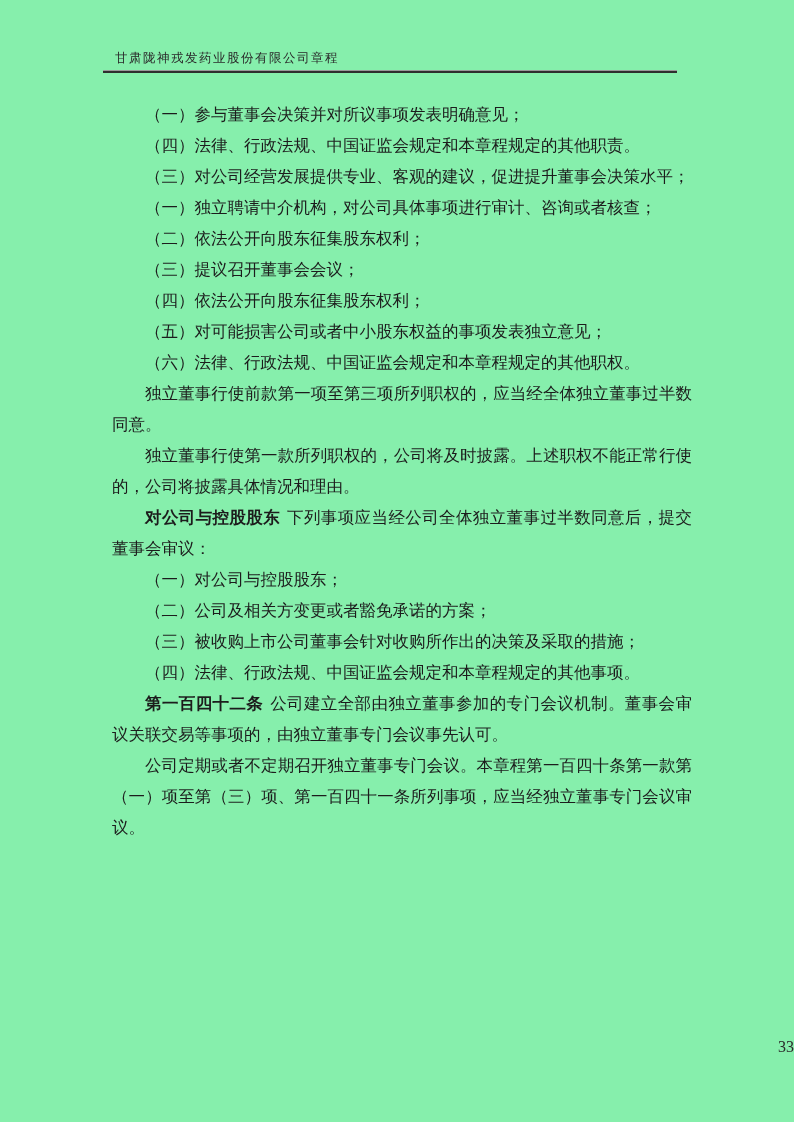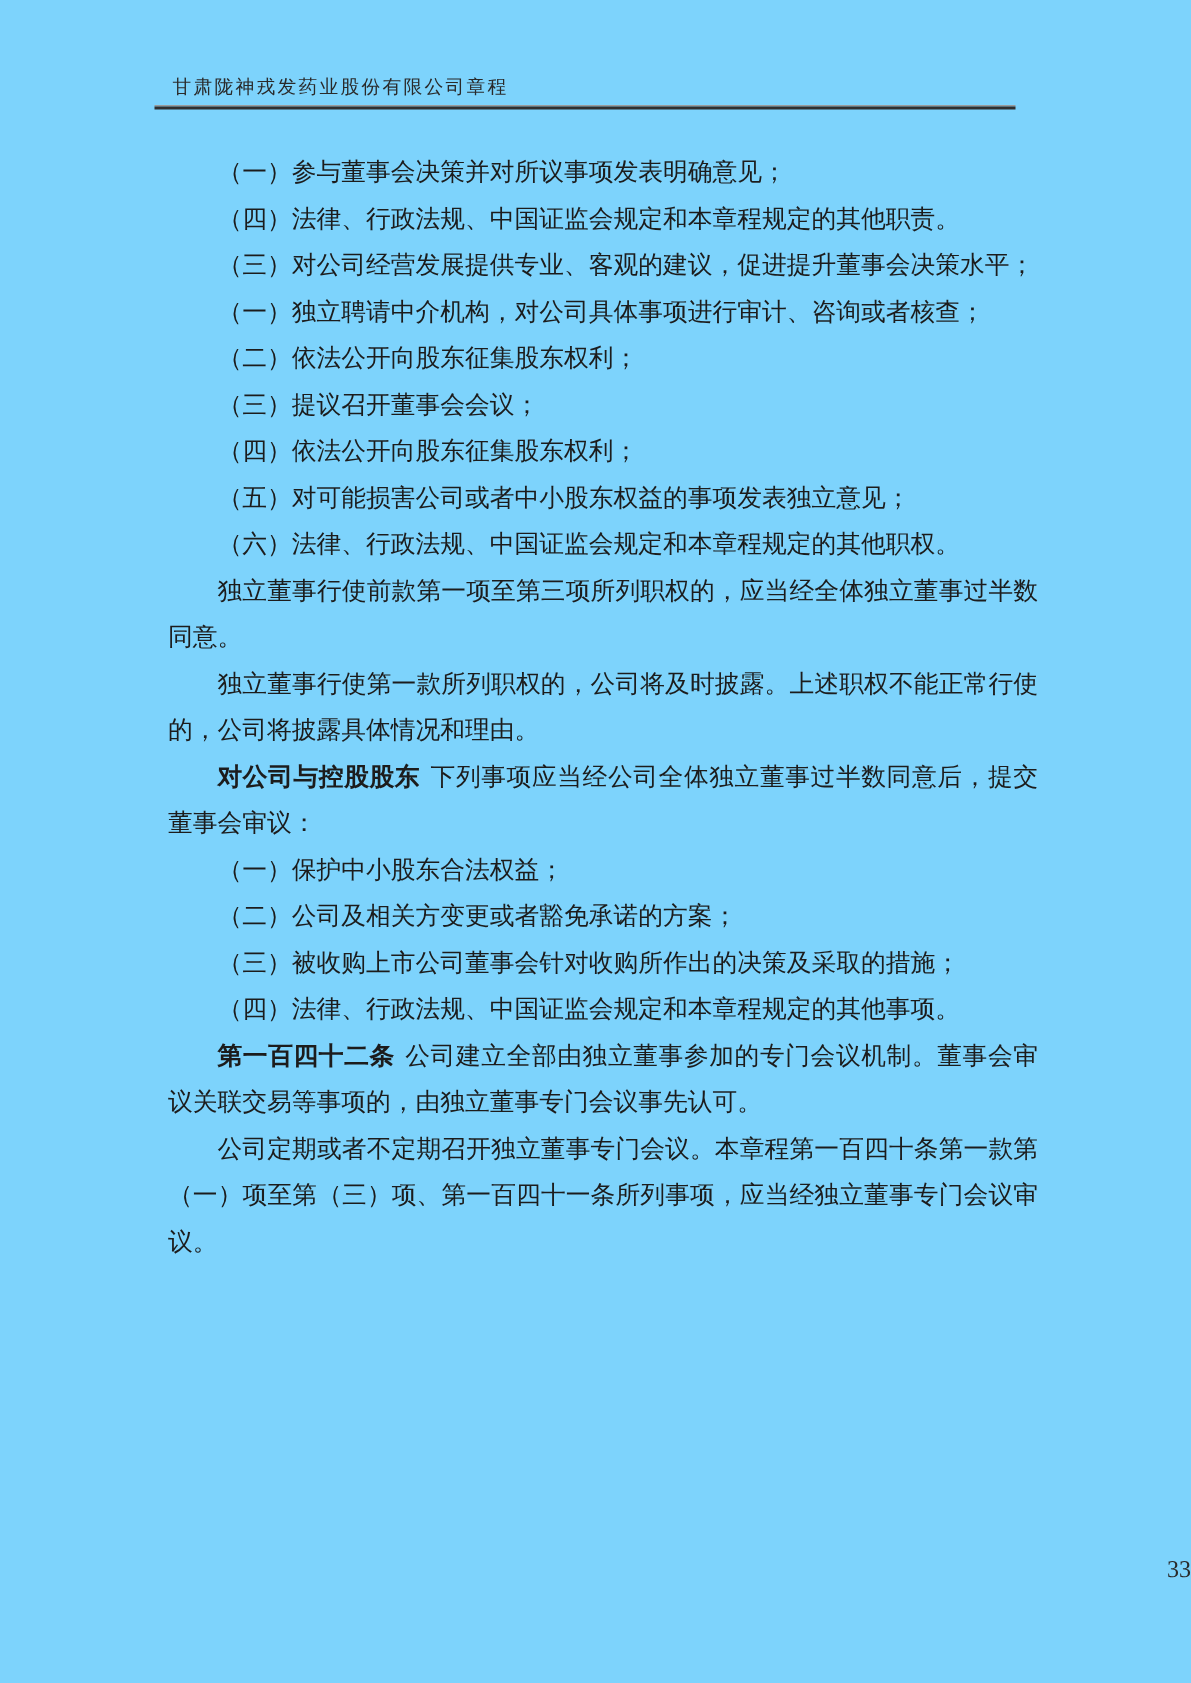--- a/index.html
+++ b/index.html
@@ -4,21 +4,21 @@
 <style>
   html, body {
     margin: 0;
     padding: 0;
     background: #ffffff;
   }
   .page {
     position: relative;
     width: 794px;
     height: 1122px;
-    background: #7dd3fc;
+    background: #86efac;
     font-family: "Liberation Serif", "DejaVu Serif", serif;
     color: #1c1c1c;
     overflow: hidden;
   }
   .page-header {
     position: absolute;
     top: 50px;
     left: 103px;
     width: 574px;
   }
@@ -82,21 +82,21 @@
     <p class="para"><span>（三）对公司经营发展提供专业、客观的建议，促进提升董事会决策水平；</span></p>
     <p class="para"><span>（一）独立聘请中介机构，对公司具体事项进行审计、咨询或者核查；</span></p>
     <p class="para"><span>（二）依法公开向股东征集股东权利；</span></p>
     <p class="para"><span>（三）提议召开董事会会议；</span></p>
     <p class="para"><span>（四）依法公开向股东征集股东权利；</span></p>
     <p class="para"><span>（五）对可能损害公司或者中小股东权益的事项发表独立意见；</span></p>
     <p class="para"><span>（六）法律、行政法规、中国证监会规定和本章程规定的其他职权。</span></p>
     <p class="para"><span>独立董事行使前款第一项至第三项所列职权的，应当经全体独立董事过半数同意。</span></p>
     <p class="para"><span>独立董事行使第一款所列职权的，公司将及时披露。上述职权不能正常行使的，公司将披露具体情况和理由。</span></p>
     <p class="para"><b class="lead">对公司与控股股东</b><span>下列事项应当经公司全体独立董事过半数同意后，提交董事会审议：</span></p>
-    <p class="para"><span>（一）保护中小股东合法权益；</span></p>
+    <p class="para"><span>（一）对公司与控股股东；</span></p>
     <p class="para"><span>（二）公司及相关方变更或者豁免承诺的方案；</span></p>
     <p class="para"><span>（三）被收购上市公司董事会针对收购所作出的决策及采取的措施；</span></p>
     <p class="para"><span>（四）法律、行政法规、中国证监会规定和本章程规定的其他事项。</span></p>
     <p class="para"><b class="lead">第一百四十二条</b><span>公司建立全部由独立董事参加的专门会议机制。董事会审议关联交易等事项的，由独立董事专门会议事先认可。</span></p>
     <p class="para"><span>公司定期或者不定期召开独立董事专门会议。本章程第一百四十条第一款第（一）项至第（三）项、第一百四十一条所列事项，应当经独立董事专门会议审议。</span></p>
   </div>
 
   <div class="page-footer">
     <span>33</span>
   </div>

